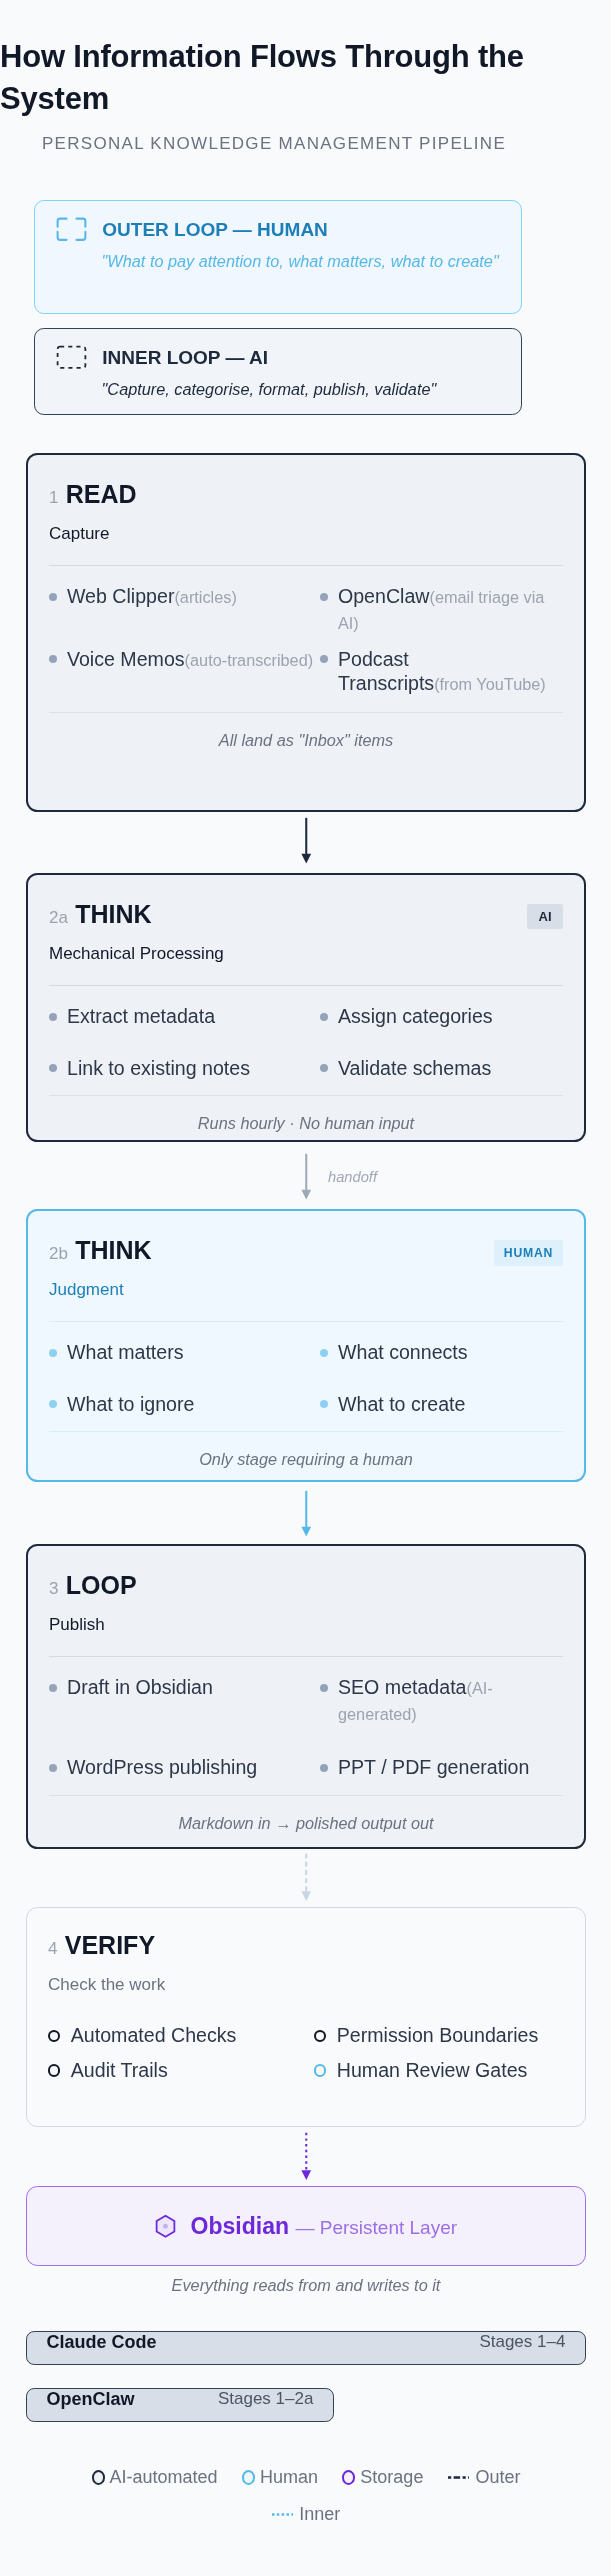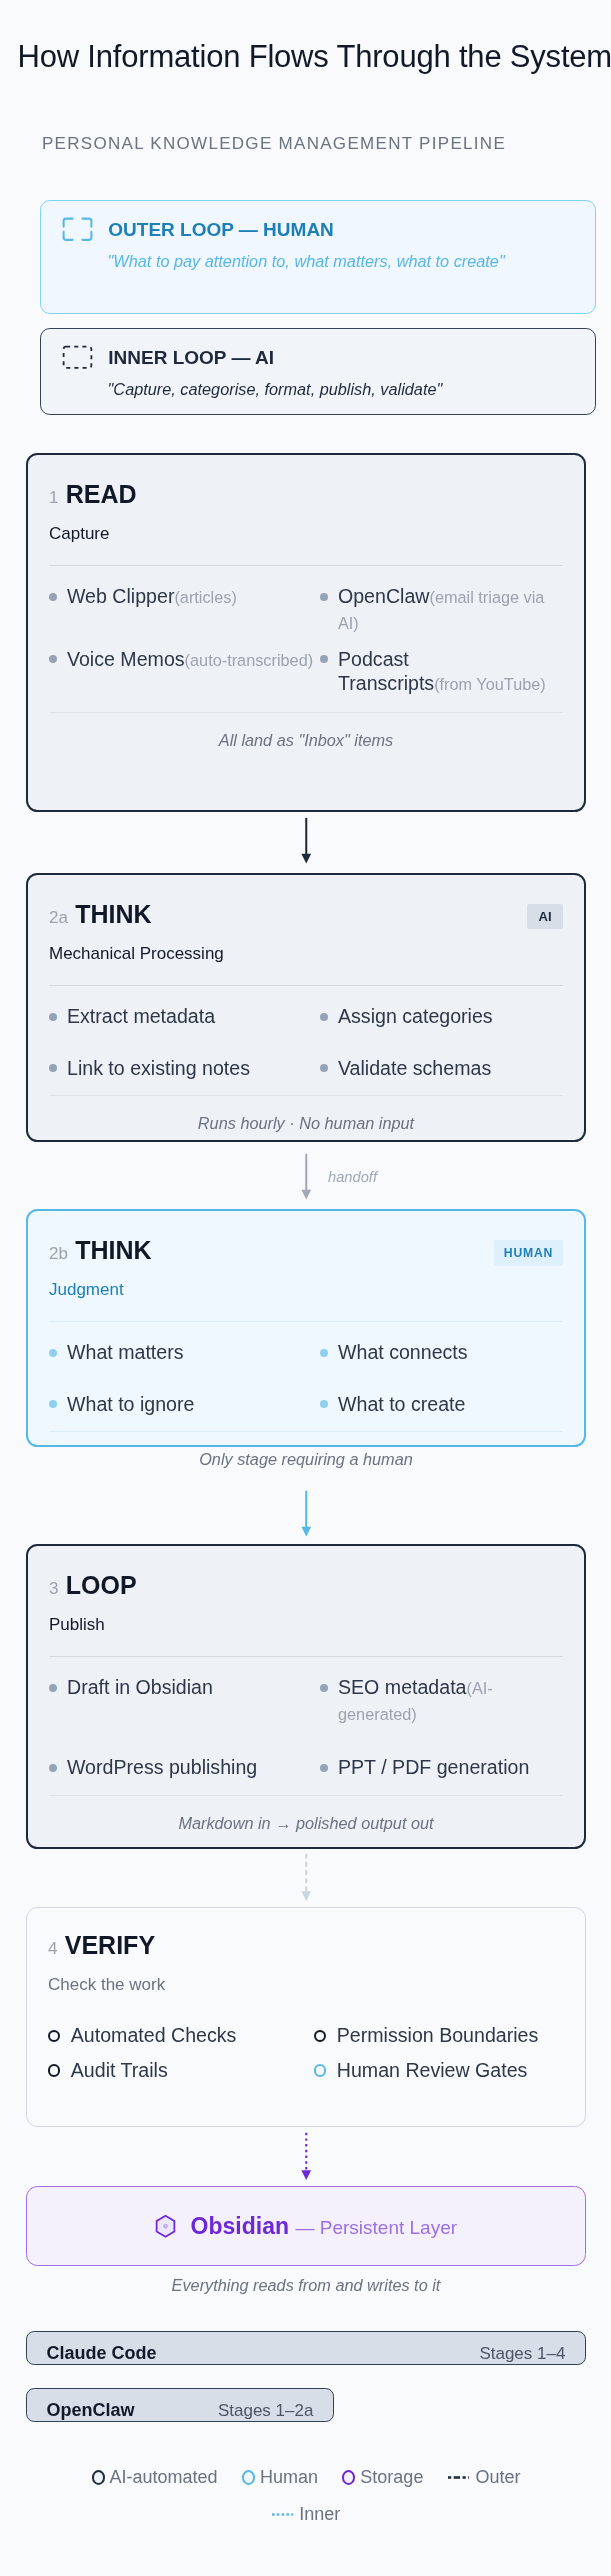--- a/index.html
+++ b/index.html
@@ -1,21 +1,21 @@
 <!DOCTYPE html>
 <html style="font-size:13px"><head>
 <meta charset="utf-8">
 <style>
   * { box-sizing: border-box; margin: 0; padding: 0; }
   html, body { width: 612px; background: #f8fafc; }
   body { font-family: "Liberation Sans", "DejaVu Sans", sans-serif; color: #0f172a; position: relative; height: 2576px; overflow: hidden; }
-  .title { position: absolute; left: 0; width: 612px; top: 36px; text-align: right; font-size: 31px; font-weight: 400; line-height: 42px; color: #111827; letter-spacing: -0.2px; }
+  .title { position: absolute; left: 0; width: 612px; top: 36px; text-align: left; font-size: 31px; font-weight: 700; line-height: 42px; color: #111827; letter-spacing: -0.2px; }
   .subtitle { position: absolute; left: 0; width: 548px; top: 134px; text-align: center; font-size: 17px; letter-spacing: 1.3px; color: #6b7280; }
 
-  .loop { position: absolute; left: 40px; width: 556px; border-radius: 9.8px; padding: 16.3px 19.6px; }
+  .loop { position: absolute; left: 34px; width: 488px; border-radius: 9.8px; padding: 16.3px 19.6px; }
   .loop.outer { top: 200px; height: 114px; background: #f0f7fe; border: 1.2px solid #7dd3f5; }
   .loop.inner { top: 328px; height: 87px; background: #f1f4f8; border: 1.2px solid #334155; }
   .loop-head { display: flex; align-items: center; gap: 14.7px; }
   .loop-icon { width: 33px; height: 24.5px; }
   .loop-title { font-size: 19px; font-weight: 600; }
   .outer .loop-title { color: #1d7fb8; }
   .inner .loop-title { color: #1e293b; }
   .loop-quote { margin-left: 47px; margin-top: 8.2px; font-style: italic; font-size: 16.3px; line-height: 23px; }
   .outer .loop-quote { color: #56b8e6; width: 400px; }
   .inner .loop-quote { color: #1e293b; }
@@ -46,21 +46,21 @@
   .foot-div { height: 1.2px; background: #dde2e9; margin-top: 14.7px; }
   .card.human .foot-div { background: #d9ecf8; }
   .foot { text-align: center; font-style: italic; font-size: 16.3px; color: #6b7280; margin-top: 18px; }
   .handoff { position: absolute; left: 328px; top: 1169px; font-style: italic; font-size: 14.7px; color: #a0a8b5; }
 
   .obsidian { position: absolute; left: 26px; top: 2186px; width: 560px; height: 80px; border-radius: 11.4px; background: #f4f1fd; border: 1.6px solid #9f6fe6; display: flex; align-items: center; justify-content: center; }
   .obs-name { font-size: 23px; font-weight: 700; color: #6d28d9; margin-left: 14.7px; }
   .obs-desc { font-size: 19px; color: #9c6fe4; margin-left: 6.5px; margin-top: 4.9px; }
   .obs-note { position: absolute; left: 0; width: 612px; top: 2276px; text-align: center; font-style: italic; font-size: 16.3px; color: #6b7280; }
 
-  .tool { position: absolute; left: 26px; height: 34px; border-radius: 8.2px; background: #d8dee8; border: 1.2px solid #334155; display: flex; align-items: flex-end; justify-content: space-between; padding: 0 19.6px; }
+  .tool { position: absolute; left: 26px; height: 34px; border-radius: 8.2px; background: #d8dee8; border: 1.2px solid #334155; display: flex; align-items: flex-start; justify-content: space-between; padding: 0 19.6px; }
   .tool-name { font-size: 18px; font-weight: 700; color: #111827; }
   .tool-stages { font-size: 17px; color: #4b5563; }
 
   .legend { position: absolute; left: 0; width: 612px; top: 2467px; display: flex; justify-content: center; flex-wrap: wrap; row-gap: 16.3px; column-gap: 24.5px; padding: 0 49px; }
   .leg { display: flex; align-items: center; font-size: 18px; color: #6b7280; }
   .leg .lr { width: 13px; height: 14.7px; border-radius: 50%; border: 2.4px solid; margin-right: 4.9px; }
   .leg .ll { width: 21px; margin-right: 6.5px; }
 </style>
 </head>
 <body>
@@ -151,21 +151,21 @@
   <div class="foot-div"></div>
   <div class="foot">Runs hourly · No human input</div>
 </div>
 
 <svg style="position:absolute;left:294px;top:1152px;" width="24.5" height="51" viewBox="0 0 30 62">
   <line x1="15" y1="2" x2="15" y2="50" stroke="#a0a8b5" stroke-width="2.5"></line>
   <polygon points="9,46 21,46 15,58" fill="#a0a8b5"></polygon>
 </svg>
 <div class="handoff">handoff</div>
 
-<div class="card human" style="top:1209px;height:238px;">
+<div class="card human" style="top:1209px;height:273px;">
   <div class="card-head">
     <span class="stage-num">2b</span>
     <span class="stage-name">THINK</span>
     <span class="badge human">HUMAN</span>
   </div>
   <div class="card-sub">Judgment</div>
   <div class="divider"></div>
   <div class="items">
     <div class="item">
         <span class="dot"></span>

